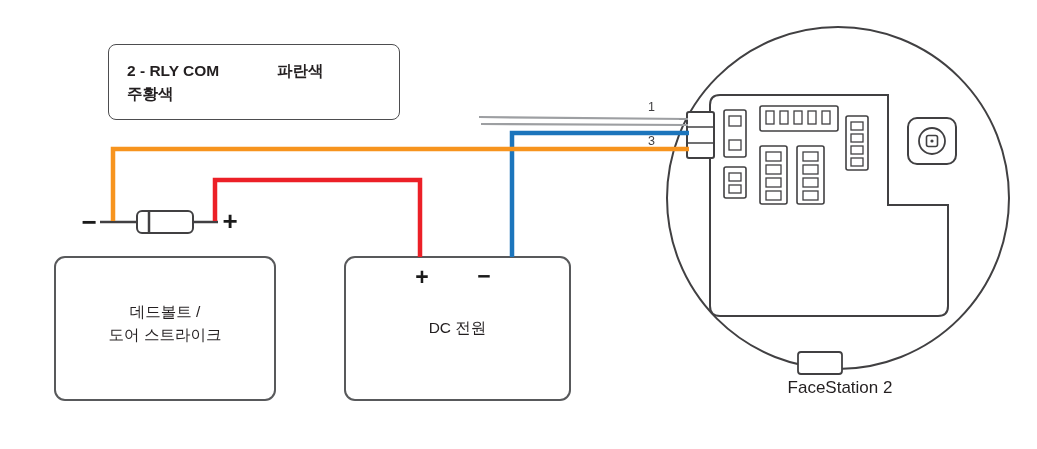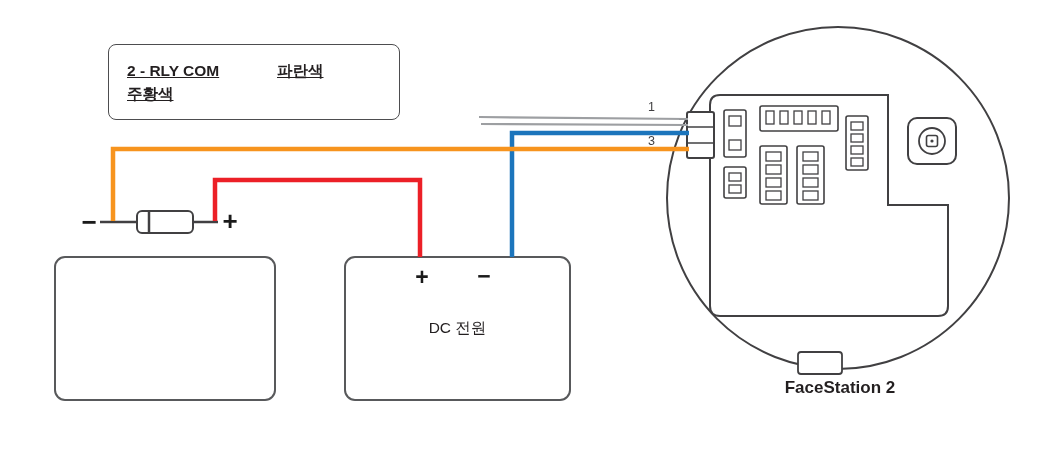--- a/index.html
+++ b/index.html
@@ -25,21 +25,20 @@
     border-radius:8px;
     background:#ffffff;
     display:flex;
     flex-direction:column;
     justify-content:center;
     gap:3px;
     padding-left:18px;
     font-size:15.5px;
     font-weight:600;
     line-height:20px;
-    text-decoration:underline;
   }
   .legend-row { display:flex; }
   .legend-pin { width:150px; }
 
   .box-label {
     position:absolute;
     text-align:center;
     font-size:15.5px;
     line-height:23px;
     font-weight:500;
@@ -60,21 +59,21 @@
     font-weight:500;
     color:#414042;
   }
 
   .caption {
     position:absolute;
     left:760px; top:378px;
     width:160px;
     text-align:center;
     font-size:17px;
-    font-weight:700;
+    font-weight:400;
     color:#231F20;
   }
 </style>
 </head>
 <body>
 
 <div class="stage">
 
   <svg width="1037" height="449" viewBox="0 0 1037 449">
 
@@ -165,20 +164,24 @@
       <span class="legend-color">주황색</span>
     </div>
   </div>
 
   <span class="sign sign-lg" style="left:89px; top:222px;">−</span>
   <span class="sign sign-lg" style="left:230px; top:221px;">+</span>
 
   <span class="sign sign-md" style="left:422px; top:277px;">+</span>
   <span class="sign sign-md" style="left:484px; top:276px;">−</span>
 
+  <div class="box-label" style="left:55px; top:300px; width:220px;">
+    <div>데드볼트 /</div>
+    <div>도어 스트라이크</div>
+  </div>
   <div class="box-label" style="left:345px; top:316px; width:225px;">
     <div>DC 전원</div>
   </div>
 
   <span class="pin-num" style="left:648px; top:100px;">1</span>
   <span class="pin-num" style="left:648px; top:134px;">3</span>
 
   <div class="caption">FaceStation 2</div>
 
 </div>

